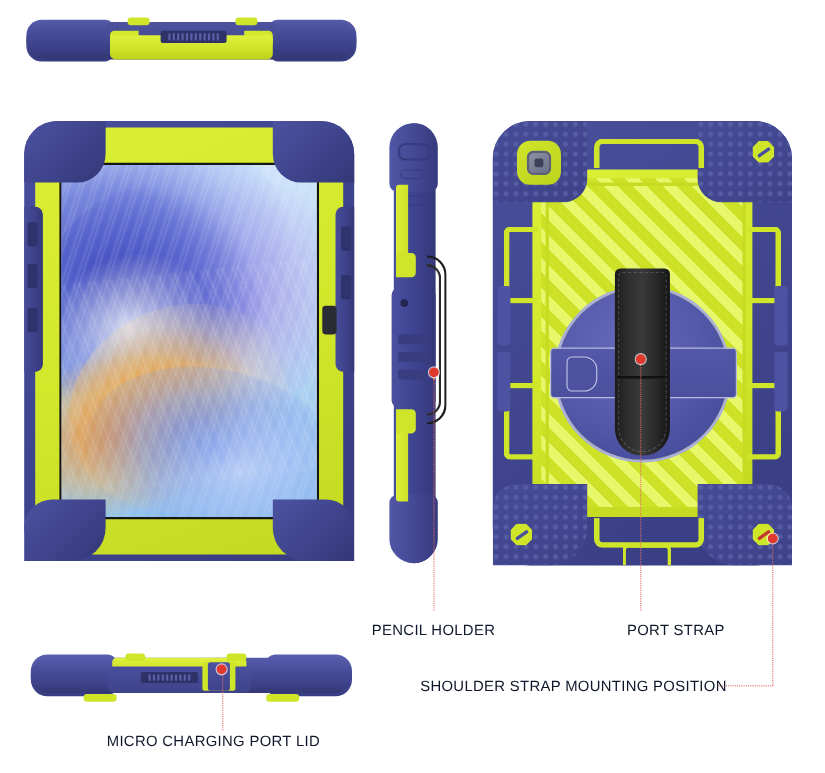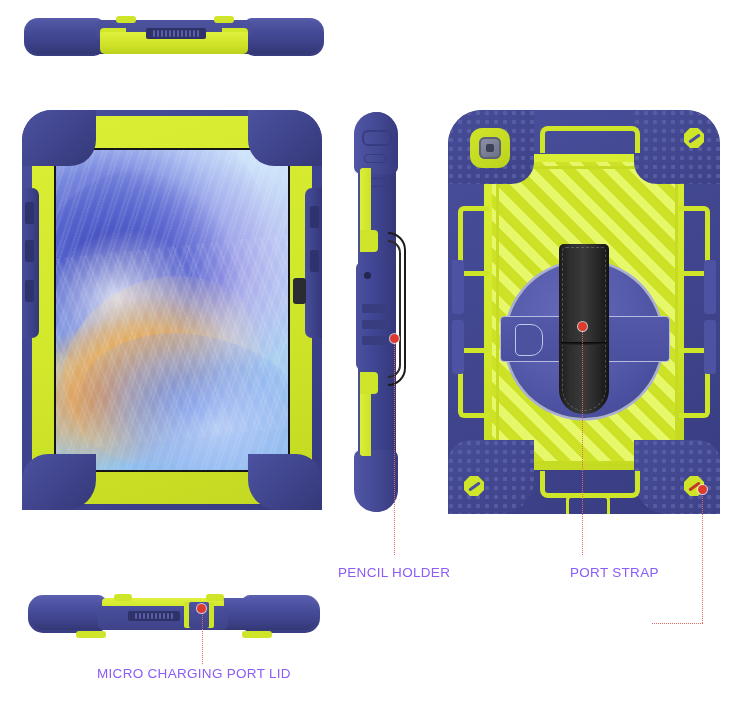--- a/index.html
+++ b/index.html
@@ -318,21 +318,21 @@
 
   
   .callout-dot{
     position:absolute;width:9px;height:9px;border-radius:50%;
     background:#e03a2f;box-shadow:0 0 0 1px rgba(255,255,255,.7);
     z-index:20;
   }
   .cl-v{position:absolute;border-left:1.4px dotted #e06a62;z-index:15;}
   .cl-h{position:absolute;border-top:1.4px dotted #e06a62;z-index:15;}
   .callout-label{
-    position:absolute;color:#8b5cf6;font-size:13.5px;letter-spacing:.3px;
+    position:absolute;color:#0f172a;font-size:13.5px;letter-spacing:.3px;
     white-space:nowrap;z-index:18;
   }
 </style>
 </head>
 <body>
 
 <div class="stage">
 
   <div class="abs" id="top-edge-view">
     <div class="te-leftcap"></div>
@@ -494,18 +494,19 @@
   <div class="cl-v" style="left:394px;top:343px;height:212px;"></div>
   <div class="callout-label" style="left:338px;top:565px;">PENCIL HOLDER</div>
 
   <div class="callout-dot" style="left:578px;top:322px;"></div>
   <div class="cl-v" style="left:582px;top:331px;height:224px;"></div>
   <div class="callout-label" style="left:570px;top:565px;">PORT STRAP</div>
 
   <div class="callout-dot" style="left:698px;top:485px;"></div>
   <div class="cl-v" style="left:702px;top:494px;height:129px;"></div>
   <div class="cl-h" style="left:652px;top:623px;width:51px;"></div>
+  <div class="callout-label" style="left:382px;top:616px;">SHOULDER STRAP MOUNTING POSITION</div>
 
   <div class="callout-dot" style="left:197px;top:604px;"></div>
   <div class="cl-v" style="left:201.5px;top:613px;height:51px;"></div>
   <div class="callout-label" style="left:97px;top:666px;">MICRO CHARGING PORT LID</div>
 
 </div>
 
 </body></html>

